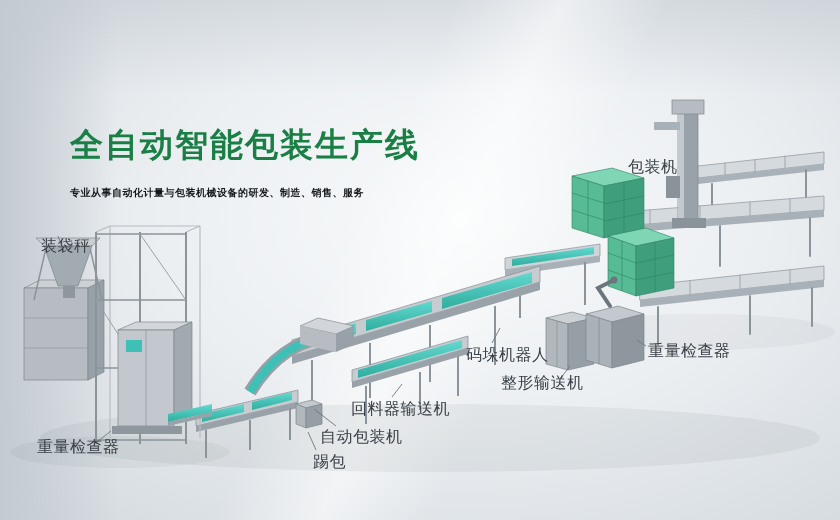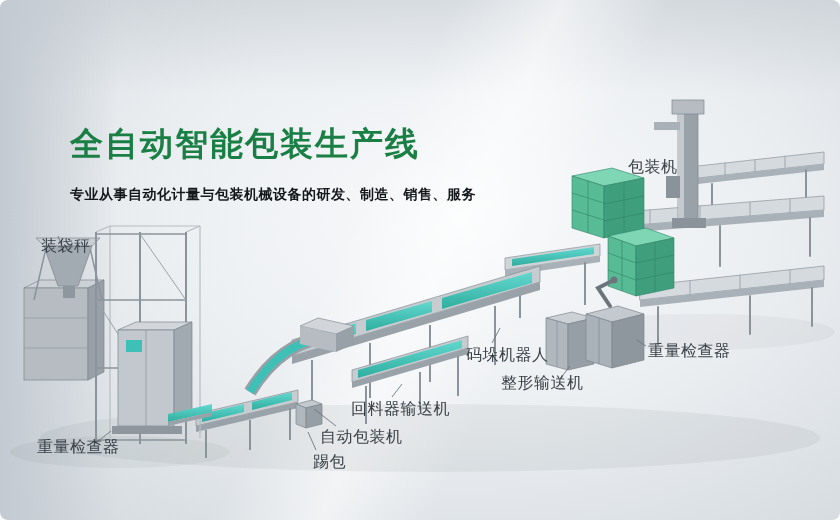--- a/index.html
+++ b/index.html
@@ -1,32 +1,31 @@
 <!DOCTYPE html>
 <html><head>
 <meta charset="utf-8">
 <style>
   html,body{margin:0;padding:0;}
   .stage{
     position:relative;width:840px;height:520px;overflow:hidden;
-    font-family:Liberation Serif, serif;
+    font-family:Liberation Sans, sans-serif;
     background:
       linear-gradient(115deg, rgba(255,255,255,0) 42%, rgba(255,255,255,.55) 52%, rgba(255,255,255,0) 62%),
       linear-gradient(90deg, #c3cad1 0%, rgba(195,202,209,0) 14%),
       linear-gradient(180deg, rgba(180,188,196,.35) 0%, rgba(180,188,196,0) 18%),
       radial-gradient(ellipse at 55% 42%, #f8fafb 0%, #eceff2 46%, #d2d8dd 100%);
-    border-radius: 8px;
   }
   .page-title{
     position:absolute;left:70px;top:128px;margin:0;
     font-size:33px;font-weight:800;letter-spacing:2px;line-height:1;
   }
   .subtitle{
     position:absolute;left:70px;top:186px;margin:0;
-    font-size:14px;font-weight:600;letter-spacing:.5px;color:#15181b;
+    font-size:10px;font-weight:600;letter-spacing:.5px;color:#15181b;
   }
   .eq-label{
     position:absolute;font-size:16px;color:#394047;white-space:nowrap;letter-spacing:.5px;
   }
   svg.machinery{position:absolute;left:0;top:0;}
 </style>
 </head>
 <body>
 
 <div class="stage">

